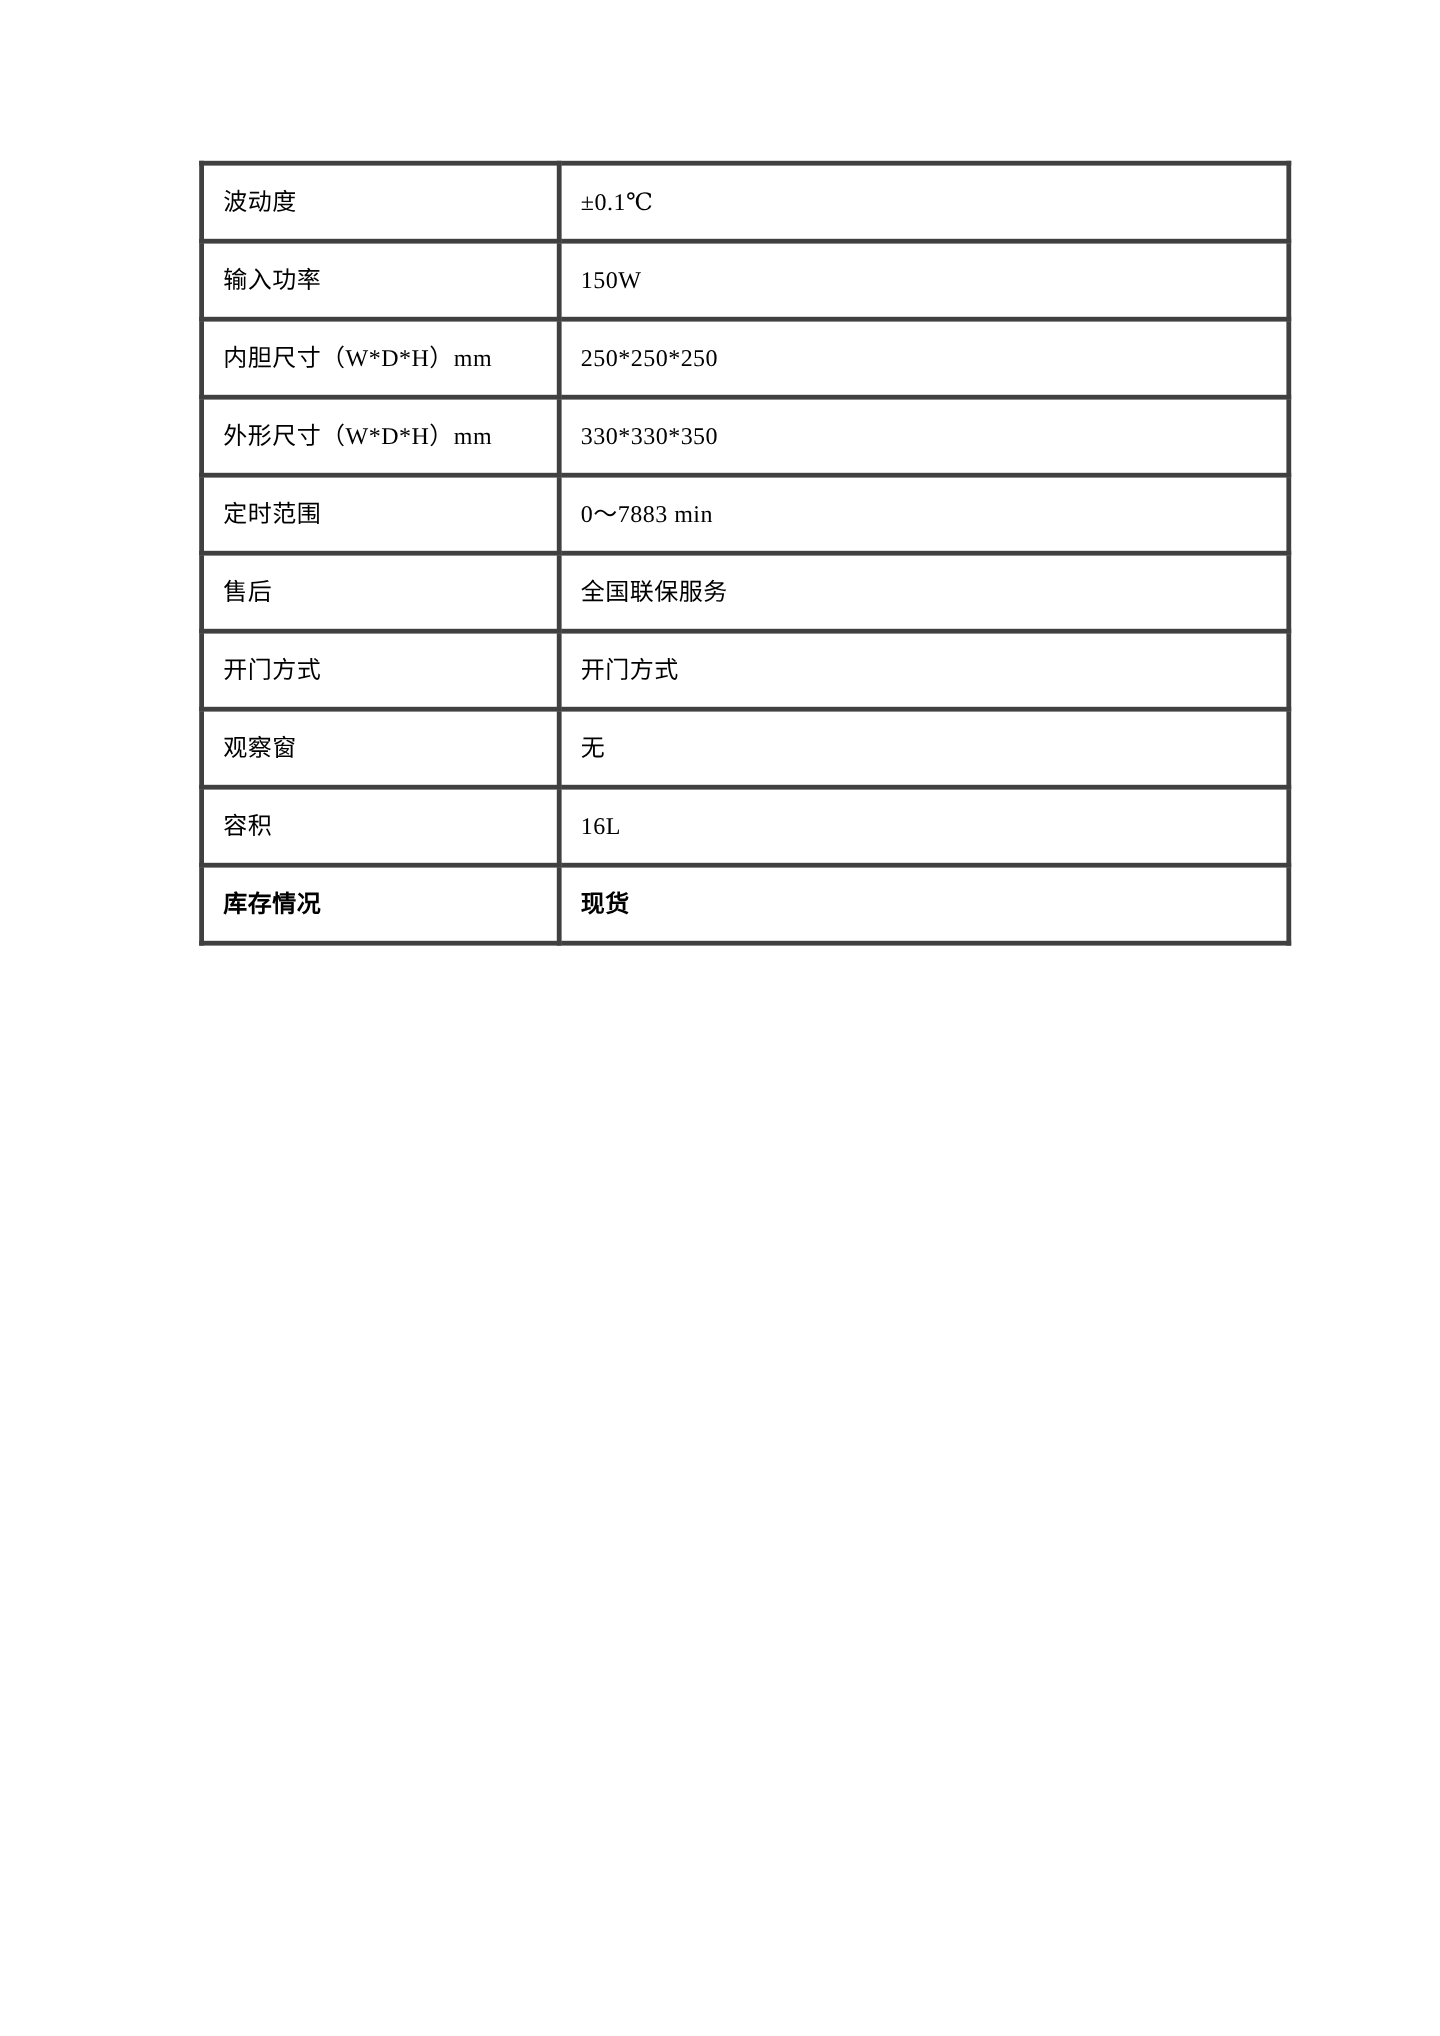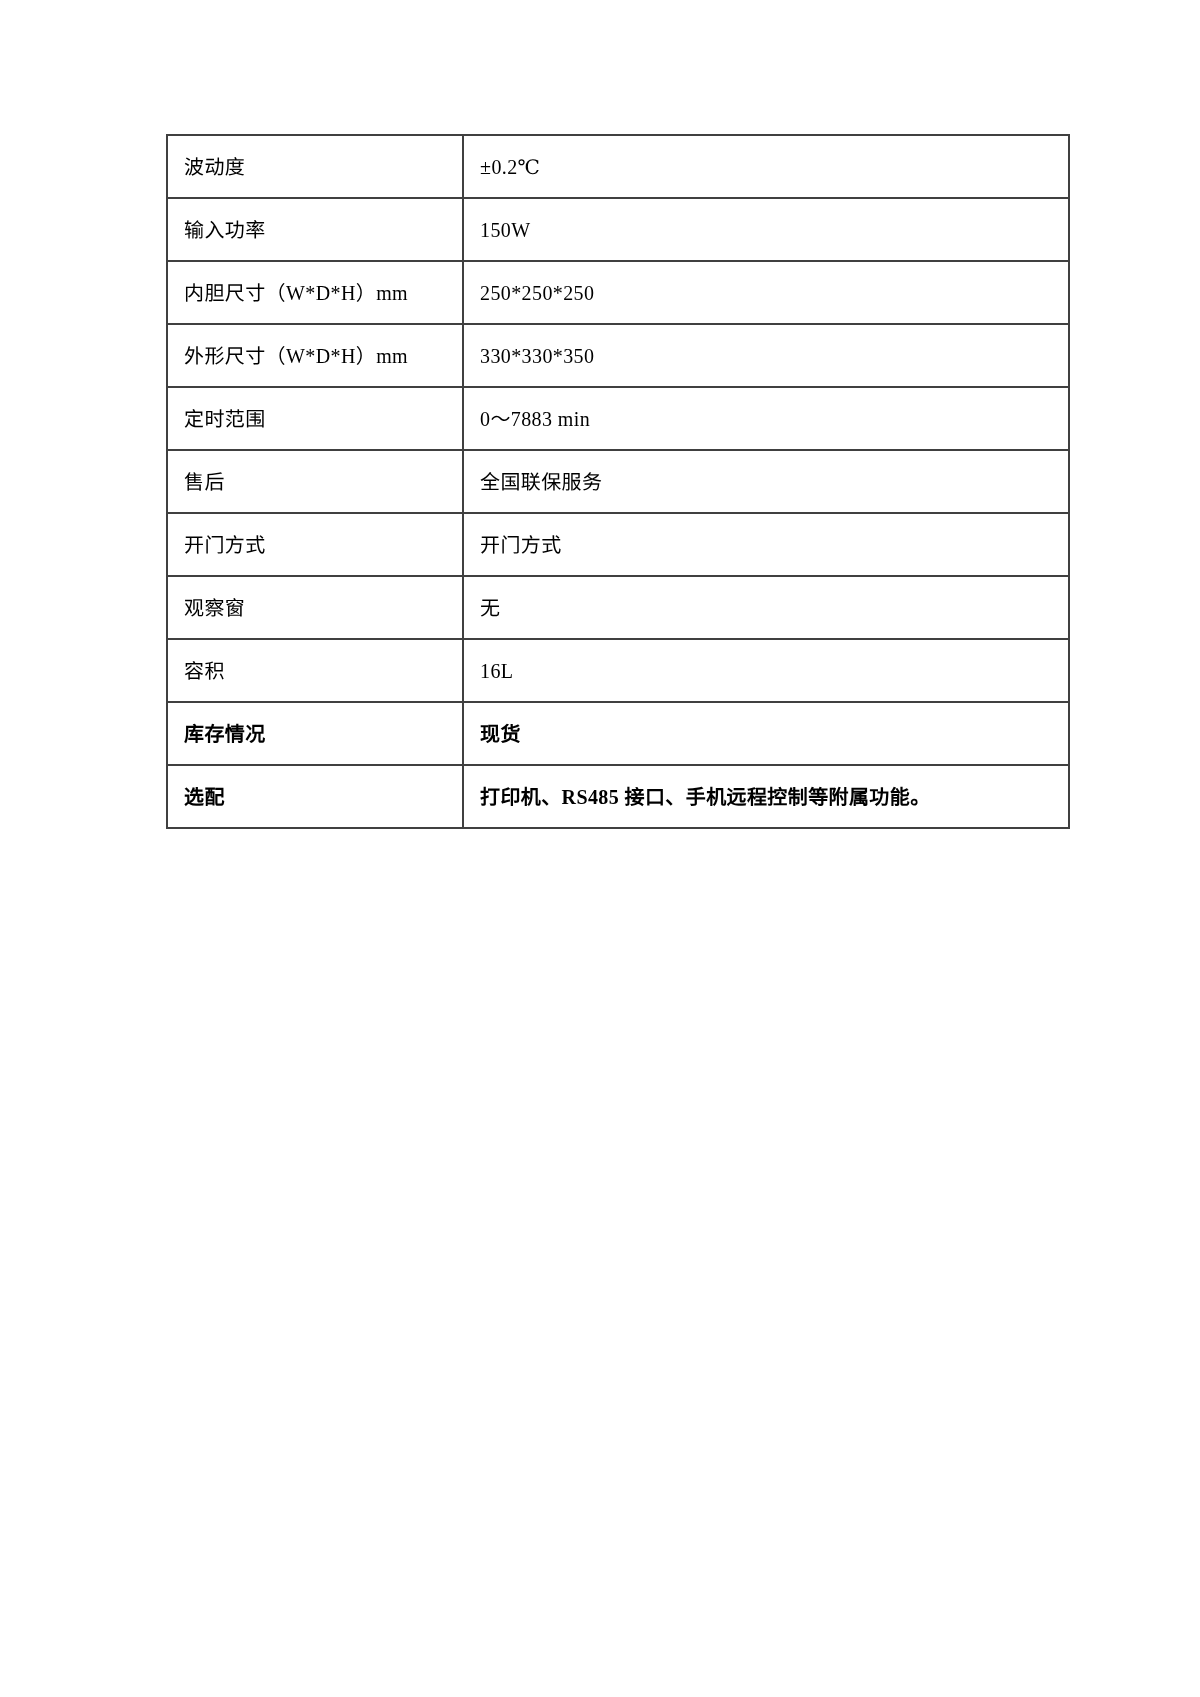--- a/index.html
+++ b/index.html
@@ -27,21 +27,21 @@
     left: 166px;
     top: 134px;
     width: 868px;
   }
   table.spec-table {
     border-collapse: collapse;
     width: 868px;
     table-layout: fixed;
   }
   table.spec-table td {
-    border: 2px solid #404040;
+    border: 4px solid #404040;
     vertical-align: middle;
     padding: 0 0 0 16px;
     height: 61px;
     font-size: 20px;
     line-height: 1.4;
     font-family: "Liberation Serif", "DejaVu Serif", serif;
     letter-spacing: 0.4px;
   }
   td.label-cell {
     width: 278px;
@@ -84,21 +84,21 @@
 </head>
 <body>
 
 <div class="page">
 
   <div class="spec-table-wrap">
     <table class="spec-table">
       <tbody>
         <tr>
           <td class="label-cell cjk">波动度</td>
-          <td class="value-cell mono">±0.2℃</td>
+          <td class="value-cell mono">±0.1℃</td>
         </tr>
         <tr>
           <td class="label-cell cjk">输入功率</td>
           <td class="value-cell mono">150W</td>
         </tr>
         <tr>
           <td class="label-cell cjk">内胆尺寸（W*D*H）mm</td>
           <td class="value-cell mono">250*250*250</td>
         </tr>
         <tr>
@@ -122,22 +122,18 @@
           <td class="value-cell cjk">无</td>
         </tr>
         <tr>
           <td class="label-cell cjk">容积</td>
           <td class="value-cell mono">16L</td>
         </tr>
         <tr class="bold-row">
           <td class="label-cell cjk">库存情况</td>
           <td class="value-cell cjk">现货</td>
         </tr>
-        <tr class="bold-row">
-          <td class="label-cell cjk">选配</td>
-          <td class="value-cell cjk">打印机、RS485 接口、手机远程控制等附属功能。</td>
-        </tr>
       </tbody>
     </table>
   </div>
 
 
 </div>
 
 </body></html>

